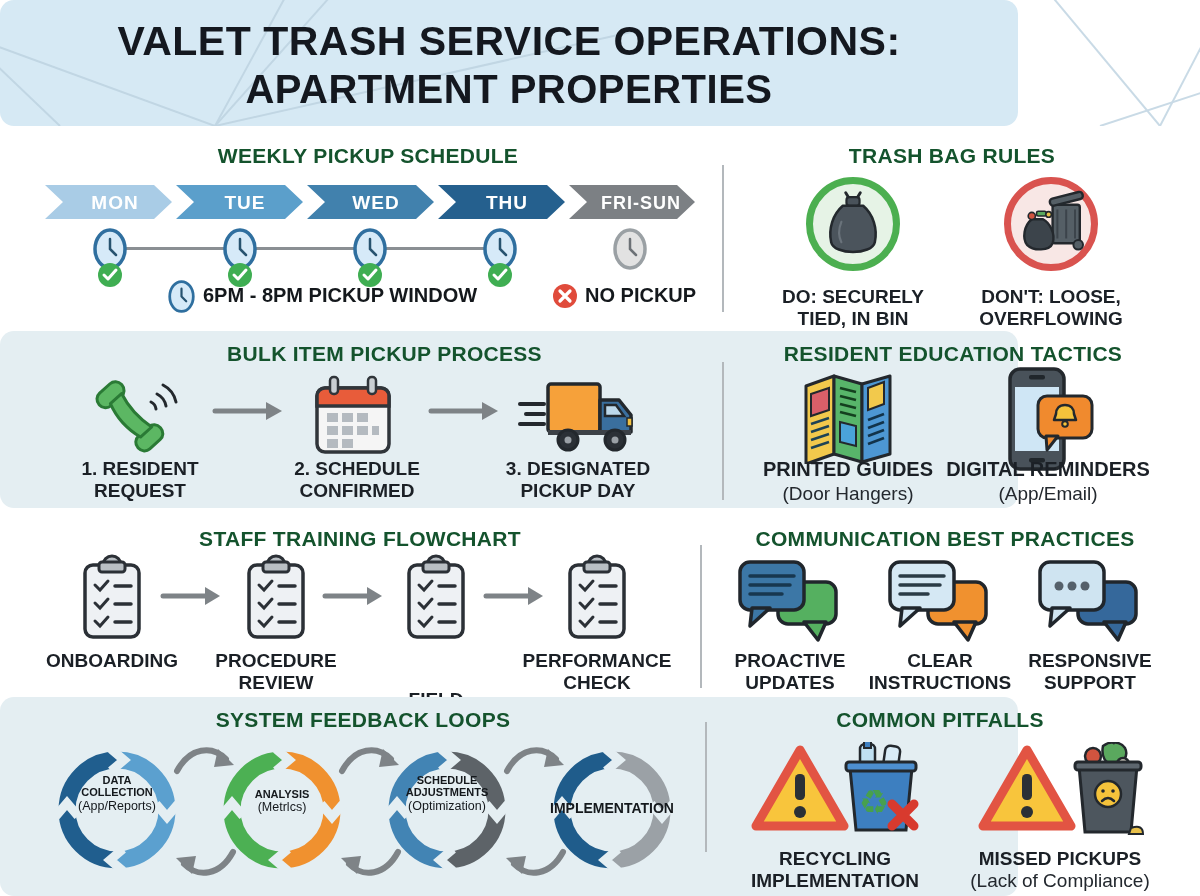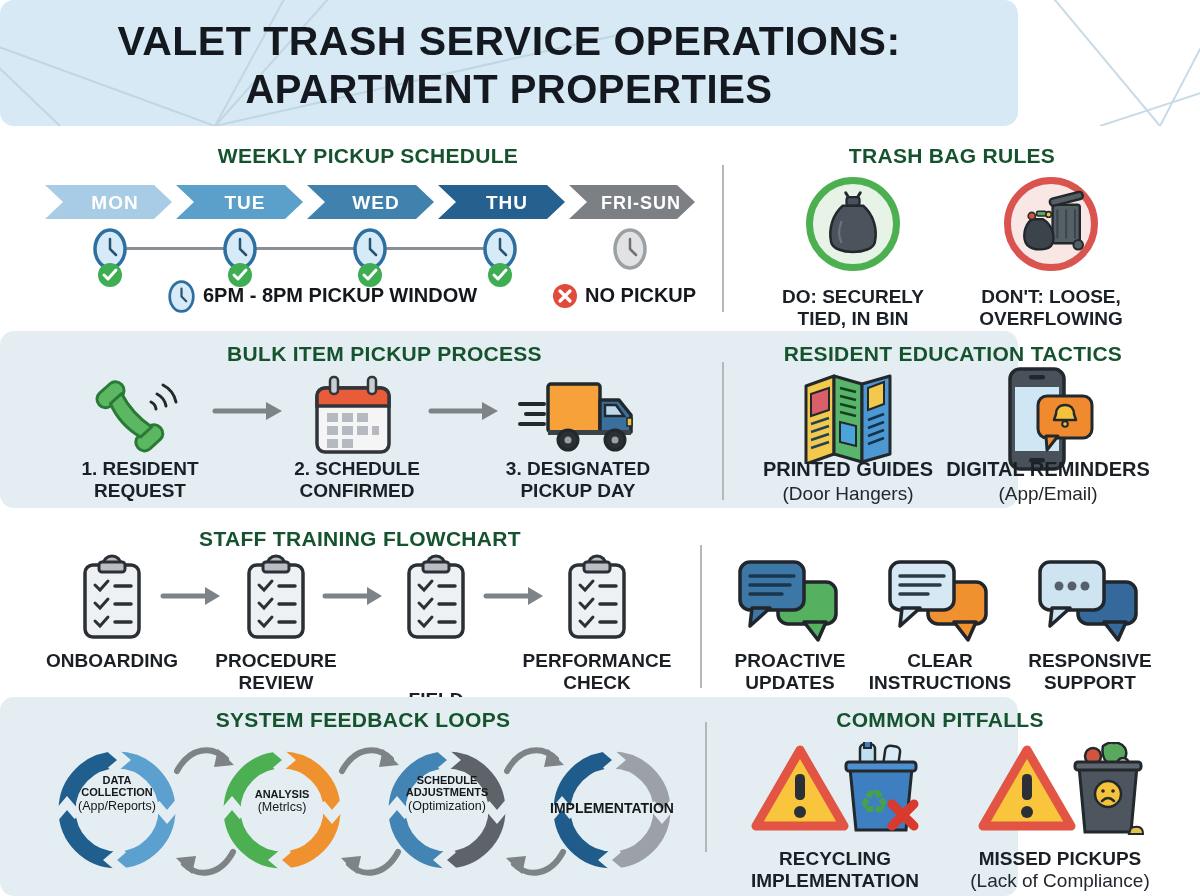--- a/index.html
+++ b/index.html
@@ -346,20 +346,21 @@
   </div>
   <div class="lbl" style="left:436px;top:650px;margin-top:39px;">
     <span>FIELD</span><br>
     <span>SHADOWING</span>
   </div>
   <div class="lbl" style="left:597px;top:650px;">
     <span>PERFORMANCE</span><br>
     <span>CHECK</span>
   </div>
 
+  <div class="h2" style="left:945px;top:527px;">COMMUNICATION BEST PRACTICES</div>
 
   <svg class="abs" style="left:734px;top:556px;" width="112" height="92" viewBox="0 0 112 92">
     <g>
       <rect x="44" y="26" width="58" height="42" rx="10" fill="#55b060" stroke="#20262c" stroke-width="3.5"></rect>
       <polygon points="70,66 92,66 84,84" fill="#55b060" stroke="#20262c" stroke-width="3.5" stroke-linejoin="round"></polygon>
     </g>
     <g>
       <rect x="6" y="6" width="64" height="48" rx="10" fill="#3c77a6" stroke="#20262c" stroke-width="3.5"></rect>
       <polygon points="18,52 36,52 16,70" fill="#3c77a6" stroke="#20262c" stroke-width="3.5" stroke-linejoin="round"></polygon>
       <g stroke="#17374f" stroke-width="3.5" stroke-linecap="round">

